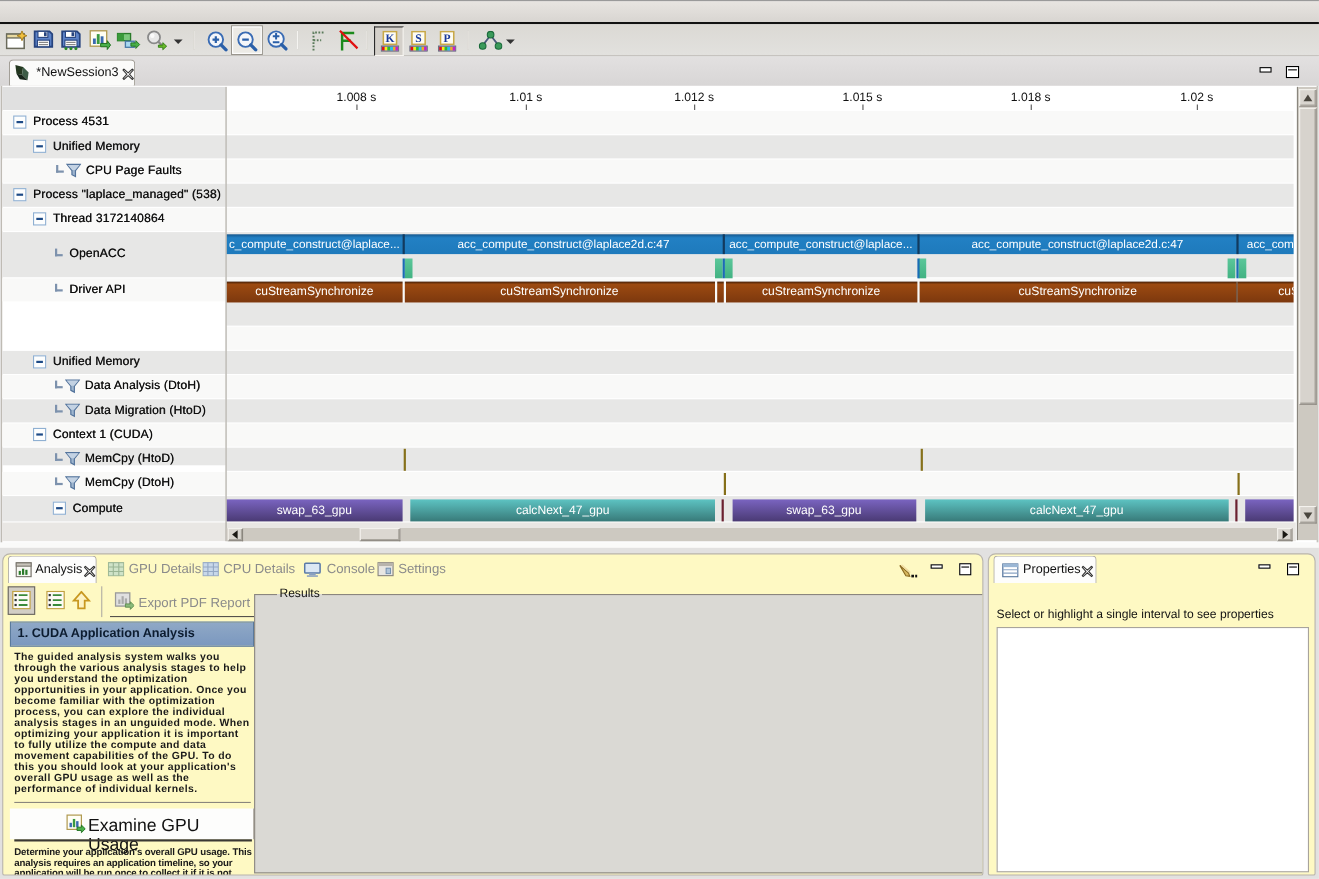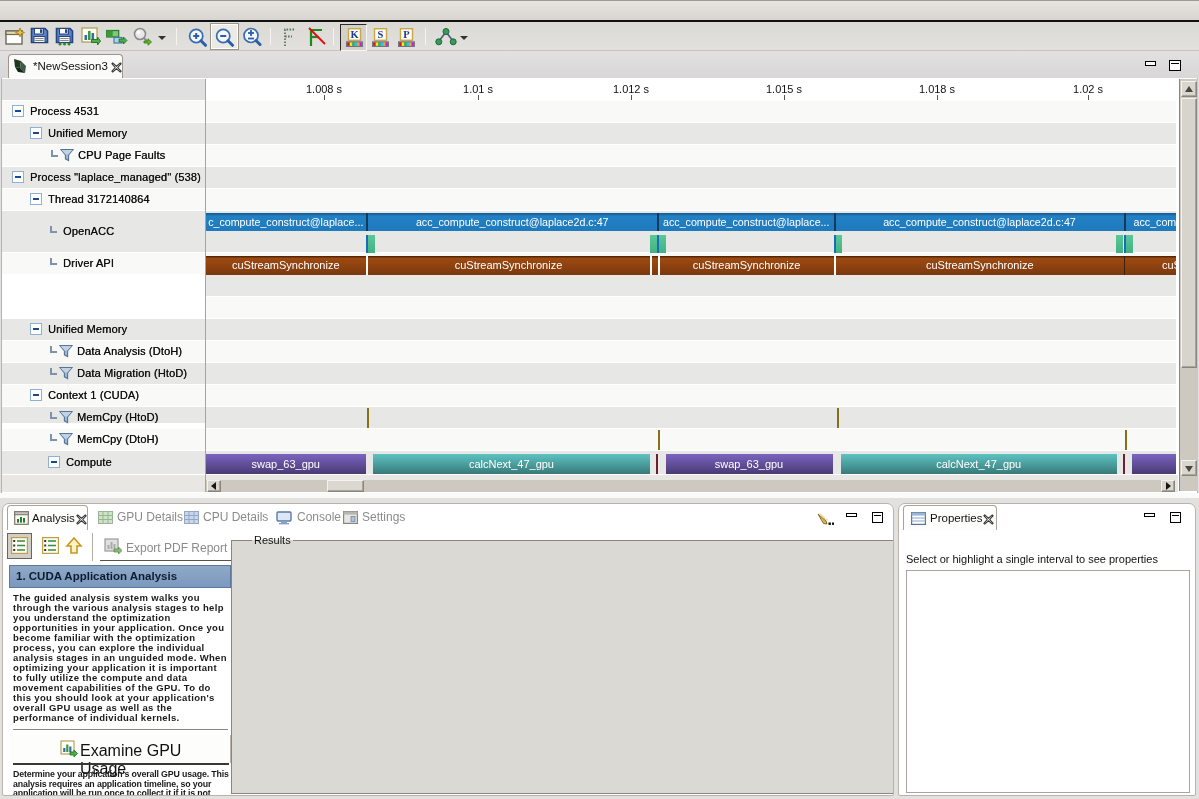--- a/index.html
+++ b/index.html
@@ -37,21 +37,21 @@
 .bline { position:absolute; width:2px; height:18px; background:#1a6cb4; }
 .rseg { position:absolute; height:19px; background:linear-gradient(#421e07,#9c4a11 13%, #7c380e); overflow:hidden; }
 .rtxt { position:absolute; top:3px; width:100%; font-size:11px; color:#fff; text-align:center; white-space:nowrap; }
 .pbar { position:absolute; height:20px; background:linear-gradient(#7a64c0,#4a3a74); overflow:hidden; }
 .cbar { position:absolute; height:20px; background:linear-gradient(#5dc3c2,#387a79); overflow:hidden; }
 .ktxt { position:absolute; top:4px; width:100%; font-size:11px; color:#fff; text-align:center; white-space:nowrap; }
 .mtick { position:absolute; width:2px; background:#86701a; }
 .sb { background:#cdc9c1; }
 .sbtn { position:absolute; background:#d9d5cf; border:1px solid #8a867e; border-top-color:#f4f2ee; border-left-color:#f4f2ee; box-shadow:inset -1px -1px 0 #a9a59d; }
 .arr { position:absolute; width:0; height:0; }
-.panel { background:#ffffff; border:1px solid #b8b4ac; border-radius:7px 7px 2px 2px; }
+.panel { background:#fef9c3; border:1px solid #b8b4ac; border-radius:7px 7px 2px 2px; }
 .ptab { position:absolute; top:1px; height:25px; background:#fdfdfc; border:1px solid #a8a49c; border-bottom:none; border-radius:4px 4px 0 0; font-size:12px; color:#111; }
 .gtab { position:absolute; top:6px; font-size:12px; color:#8b8b8b; white-space:nowrap; }
 .rullbl { position:absolute; top:5px; font-size:11px; color:#111; transform:translateX(-50%); }
 .rultick { position:absolute; top:17px; width:1px; height:5px; background:#555; }
 </style>
 </head>
 <body>
 <div id="menubar" class="abs">
   <span class="mi" style="left:10px"><u>F</u>ile</span>
   <span class="mi" style="left:39px"><u>V</u>iew</span>

